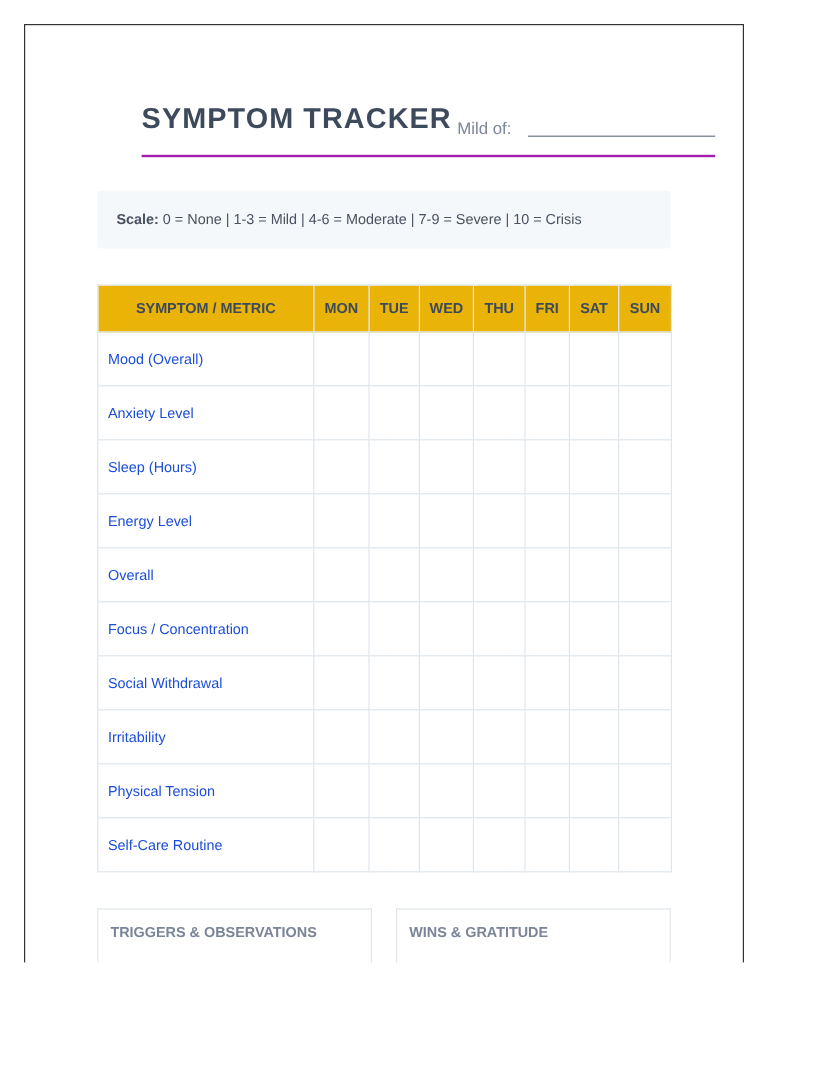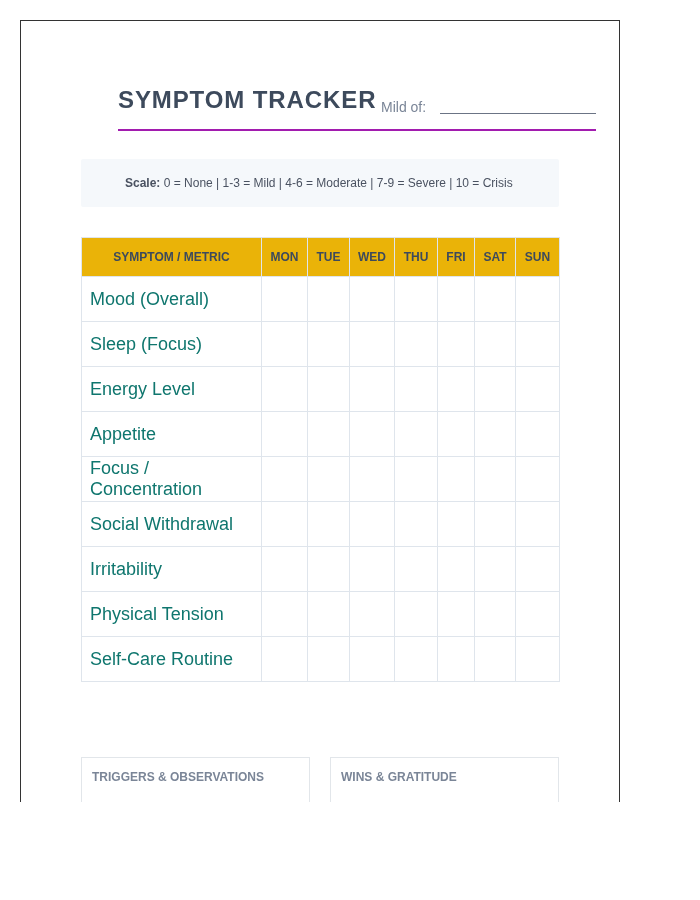--- a/index.html
+++ b/index.html
@@ -24,31 +24,31 @@
     .week-line {
       position: absolute; left: 322px; top: 28px; width: 156px; border-bottom: 1px solid #6b7485;
     }
     .scale {
       position: absolute; top: 138px; left: 0; width: 478px; height: 48px;
       background: #f5f8fb; border-radius: 2px;
     }
     .scale-text {
       position: absolute; left: 16px; top: 17px; font-size: 12px; color: #4a5261; white-space: nowrap;
     }
-    .scale-text b { color: #4a5261; margin-left: 28px; }
+    .scale-text b { color: #4a5261; }
     table.tracker {
       position: absolute; top: 216px; left: 0; width: 478px;
       border-collapse: collapse; table-layout: fixed;
     }
     table.tracker th, table.tracker td { border: 1px solid #dfe5ec; padding: 0; }
     table.tracker th {
       height: 38px; background: #eab308; font-size: 12px; font-weight: bold; color: #3d4a5c; text-align: center;
     }
     table.tracker td { height: 44px; }
-    table.tracker td.metric { font-size: 18px; color: #0f766e; padding-left: 8px; }
+    table.tracker td.metric { font-size: 12px; color: #1d4ed8; padding-left: 8px; }
     .boxes { position: absolute; top: 736px; left: 0; width: 478px; }
     .box {
       position: absolute; top: 0; height: 60px; border: 1px solid #e2e6ea; border-bottom: none; background: #fff;
     }
     .box-title {
       position: absolute; left: 10px; top: 12px; font-size: 12px; font-weight: bold; color: #7a8597; white-space: nowrap;
     }
   </style>
 </head>
 <body>
@@ -94,41 +94,51 @@
             <td class="metric">Mood (Overall)</td>
             <td></td>
             <td></td>
             <td></td>
             <td></td>
             <td></td>
             <td></td>
             <td></td>
           </tr>
         <tr>
-            <td class="metric">Sleep (Focus)</td>
+            <td class="metric">Anxiety Level</td>
+            <td></td>
+            <td></td>
+            <td></td>
+            <td></td>
+            <td></td>
+            <td></td>
+            <td></td>
+          </tr>
+        <tr>
+            <td class="metric">Sleep (Hours)</td>
             <td></td>
             <td></td>
             <td></td>
             <td></td>
             <td></td>
             <td></td>
             <td></td>
           </tr>
         <tr>
             <td class="metric">Energy Level</td>
             <td></td>
             <td></td>
             <td></td>
             <td></td>
             <td></td>
             <td></td>
             <td></td>
           </tr>
         <tr>
-            <td class="metric">Appetite</td>
+            <td class="metric">Overall</td>
             <td></td>
             <td></td>
             <td></td>
             <td></td>
             <td></td>
             <td></td>
             <td></td>
           </tr>
         <tr>
             <td class="metric">Focus / Concentration</td>

